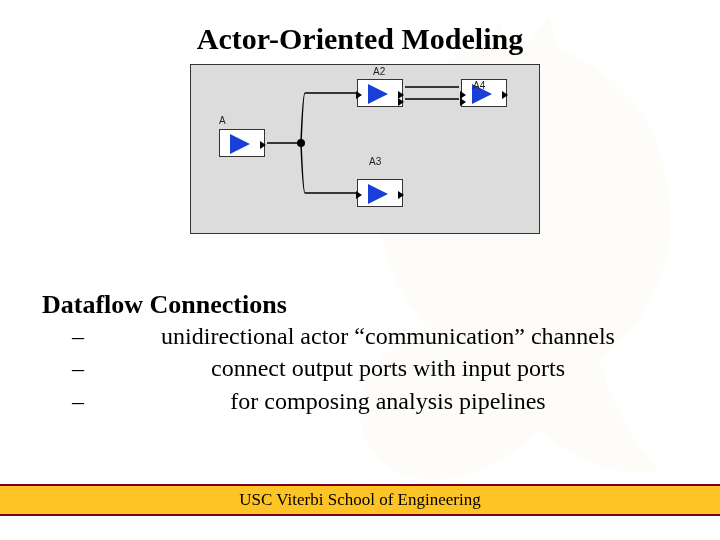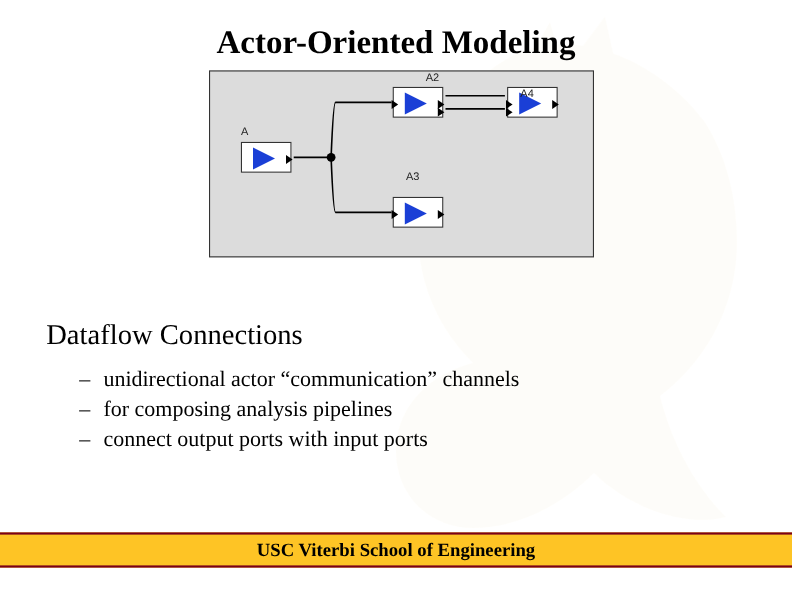--- a/index.html
+++ b/index.html
@@ -89,32 +89,33 @@
     border-radius: 50%;
   }
   .section {
     position: absolute;
     left: 42px;
     top: 290px;
     width: 640px;
   }
   .section h2 {
     font-size: 26px;
-    font-weight: normal;
-    margin-bottom: 12px;
+    font-weight: bold;
+    margin-bottom: 0;
   }
   .bullets {
     padding-left: 30px;
   }
   .bullets li {
     list-style: none;
-    font-size: 20px;
+    font-size: 24px;
     line-height: 1.35;
     position: relative;
     padding-left: 22px;
+    text-align: center;
   }
   .bullets li::before {
     content: "–";
     position: absolute;
     left: 0;
   }
   .footer {
     position: absolute;
     left: 0;
     bottom: 24px;
@@ -122,21 +123,21 @@
     height: 32px;
     background: #fec425;
     border-top: 2px solid #7a0019;
     border-bottom: 2px solid #7a0019;
     display: flex;
     align-items: center;
     justify-content: center;
   }
   .footer-text {
     font-size: 17px;
-    font-weight: bold;
+    font-weight: normal;
   }
 </style>
 </head>
 <body>
 
 <svg class="watermark" viewBox="0 0 420 540" aria-hidden="true">
   <g fill="#f3e7c2">
     <path d="M210 40 C260 40 310 70 340 110 C360 140 370 180 370 220 C370 280 340 330 300 360 C310 400 330 440 360 470 C320 480 270 460 240 430 C210 460 170 480 130 480 C90 480 60 450 60 410 C60 370 90 340 130 330 C100 300 80 260 80 210 C80 120 140 40 210 40 Z"></path>
     <ellipse cx="210" cy="120" rx="70" ry="40"></ellipse>
     <rect x="160" y="60" width="100" height="30" rx="10"></rect>
@@ -163,21 +164,21 @@
       <span class="port-out"></span>
   </div>
   <div class="actor-label" style="left:28px;top:50px">A</div>
 
   <div class="actor" style="left:166px;top:14px">
     <span class="tri"></span>
       <span class="port-in"></span>
       <span class="port-out"></span>
     <span class="port-out" style="top:18px"></span>
   </div>
-  <div class="actor-label" style="left:196px;top:1px">A2</div>
+  <div class="actor-label" style="left:182px;top:1px">A2</div>
 
   <div class="actor" style="left:166px;top:114px">
     <span class="tri"></span>
       <span class="port-in"></span>
       <span class="port-out"></span>
   </div>
   <div class="actor-label" style="left:178px;top:91px">A3</div>
 
   <div class="actor" style="left:270px;top:14px">
     <span class="tri"></span>
@@ -185,20 +186,20 @@
     <span class="port-in" style="top:18px"></span>
       <span class="port-out"></span>
   </div>
   <div class="actor-label" style="left:282px;top:15px">A4</div>
 </div>
 
 <div class="section">
   <h2>Dataflow Connections</h2>
   <ul class="bullets">
     <li>unidirectional actor “communication” channels</li>
+    <li>connect output ports with input ports</li>
     <li>for composing analysis pipelines</li>
-    <li>connect output ports with input ports</li>
   </ul>
 </div>
 
 <div class="footer">
   <span class="footer-text">USC Viterbi School of Engineering</span>
 </div>
 
 </body></html>

